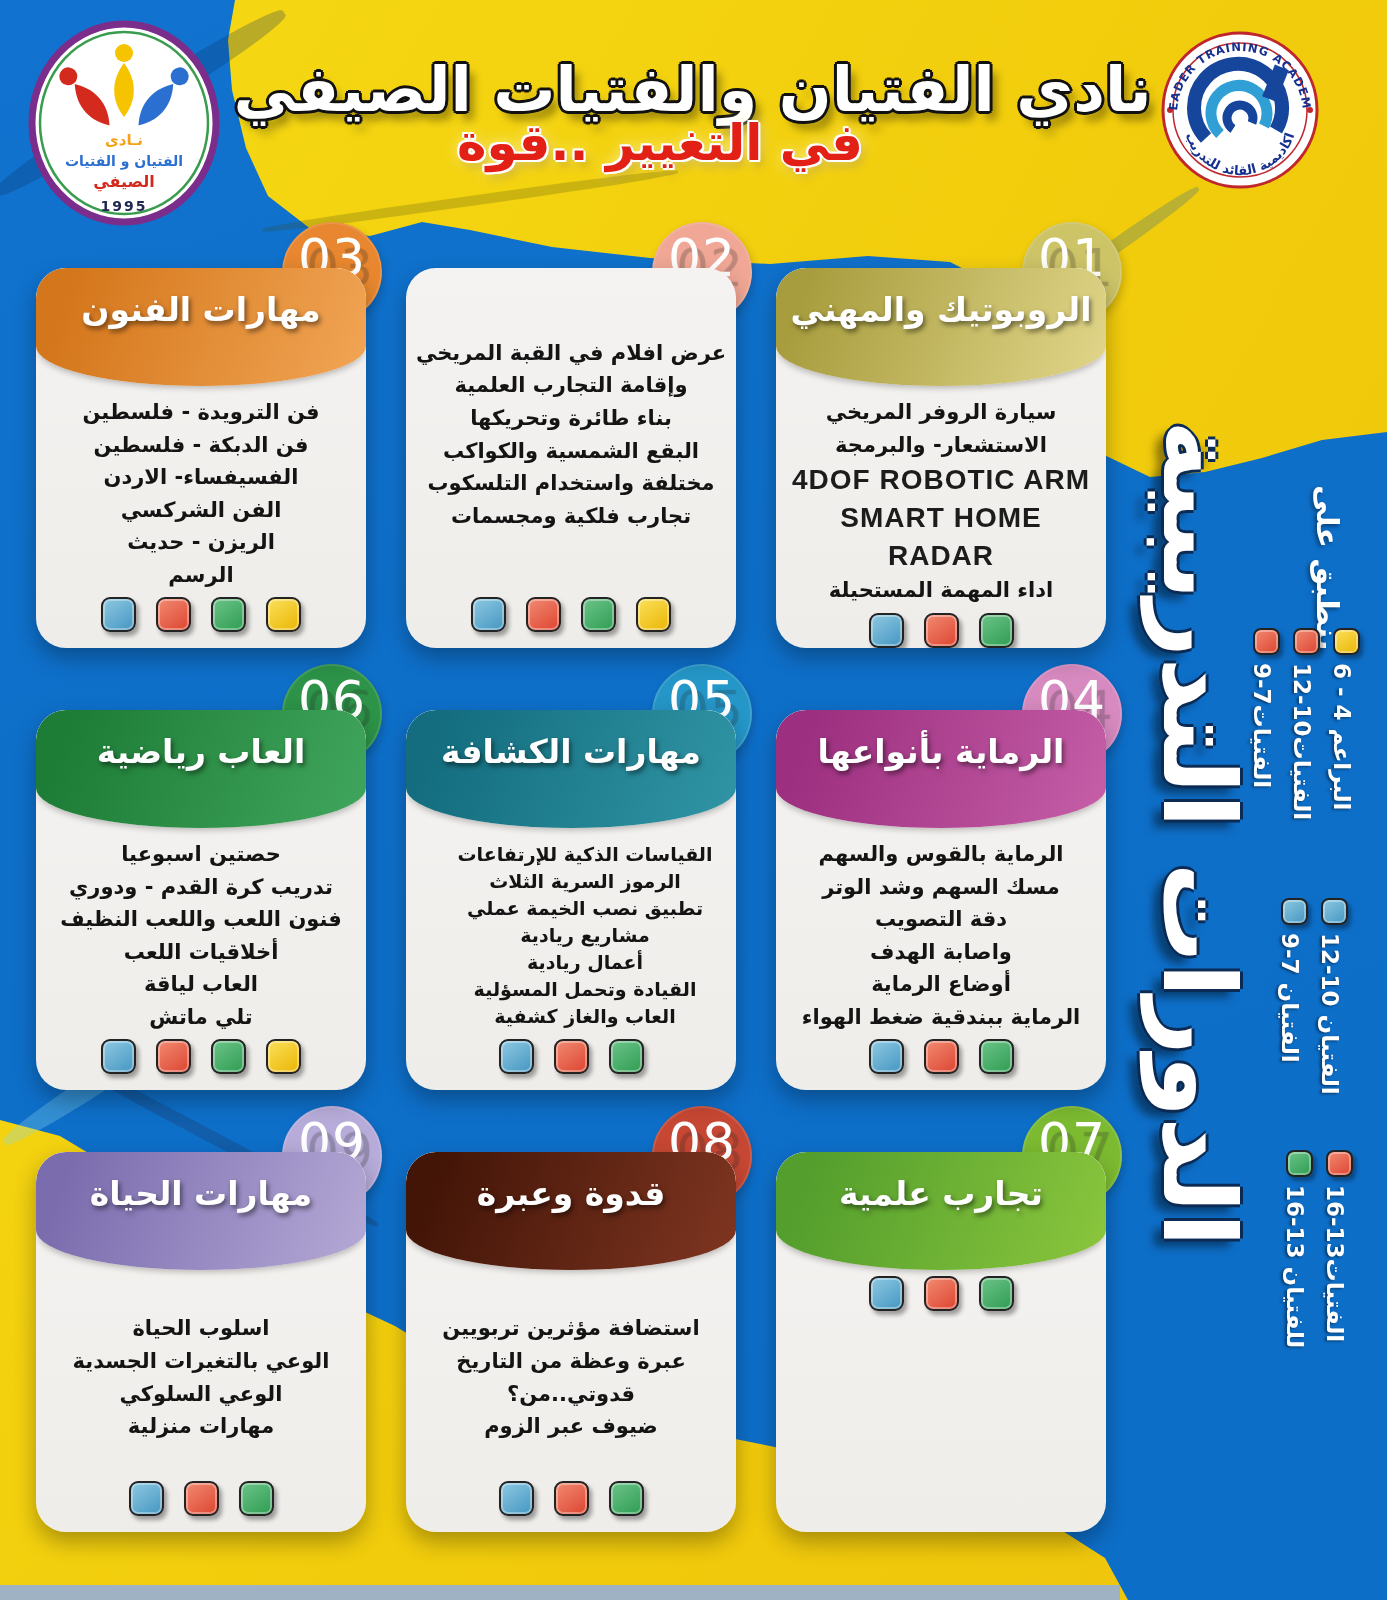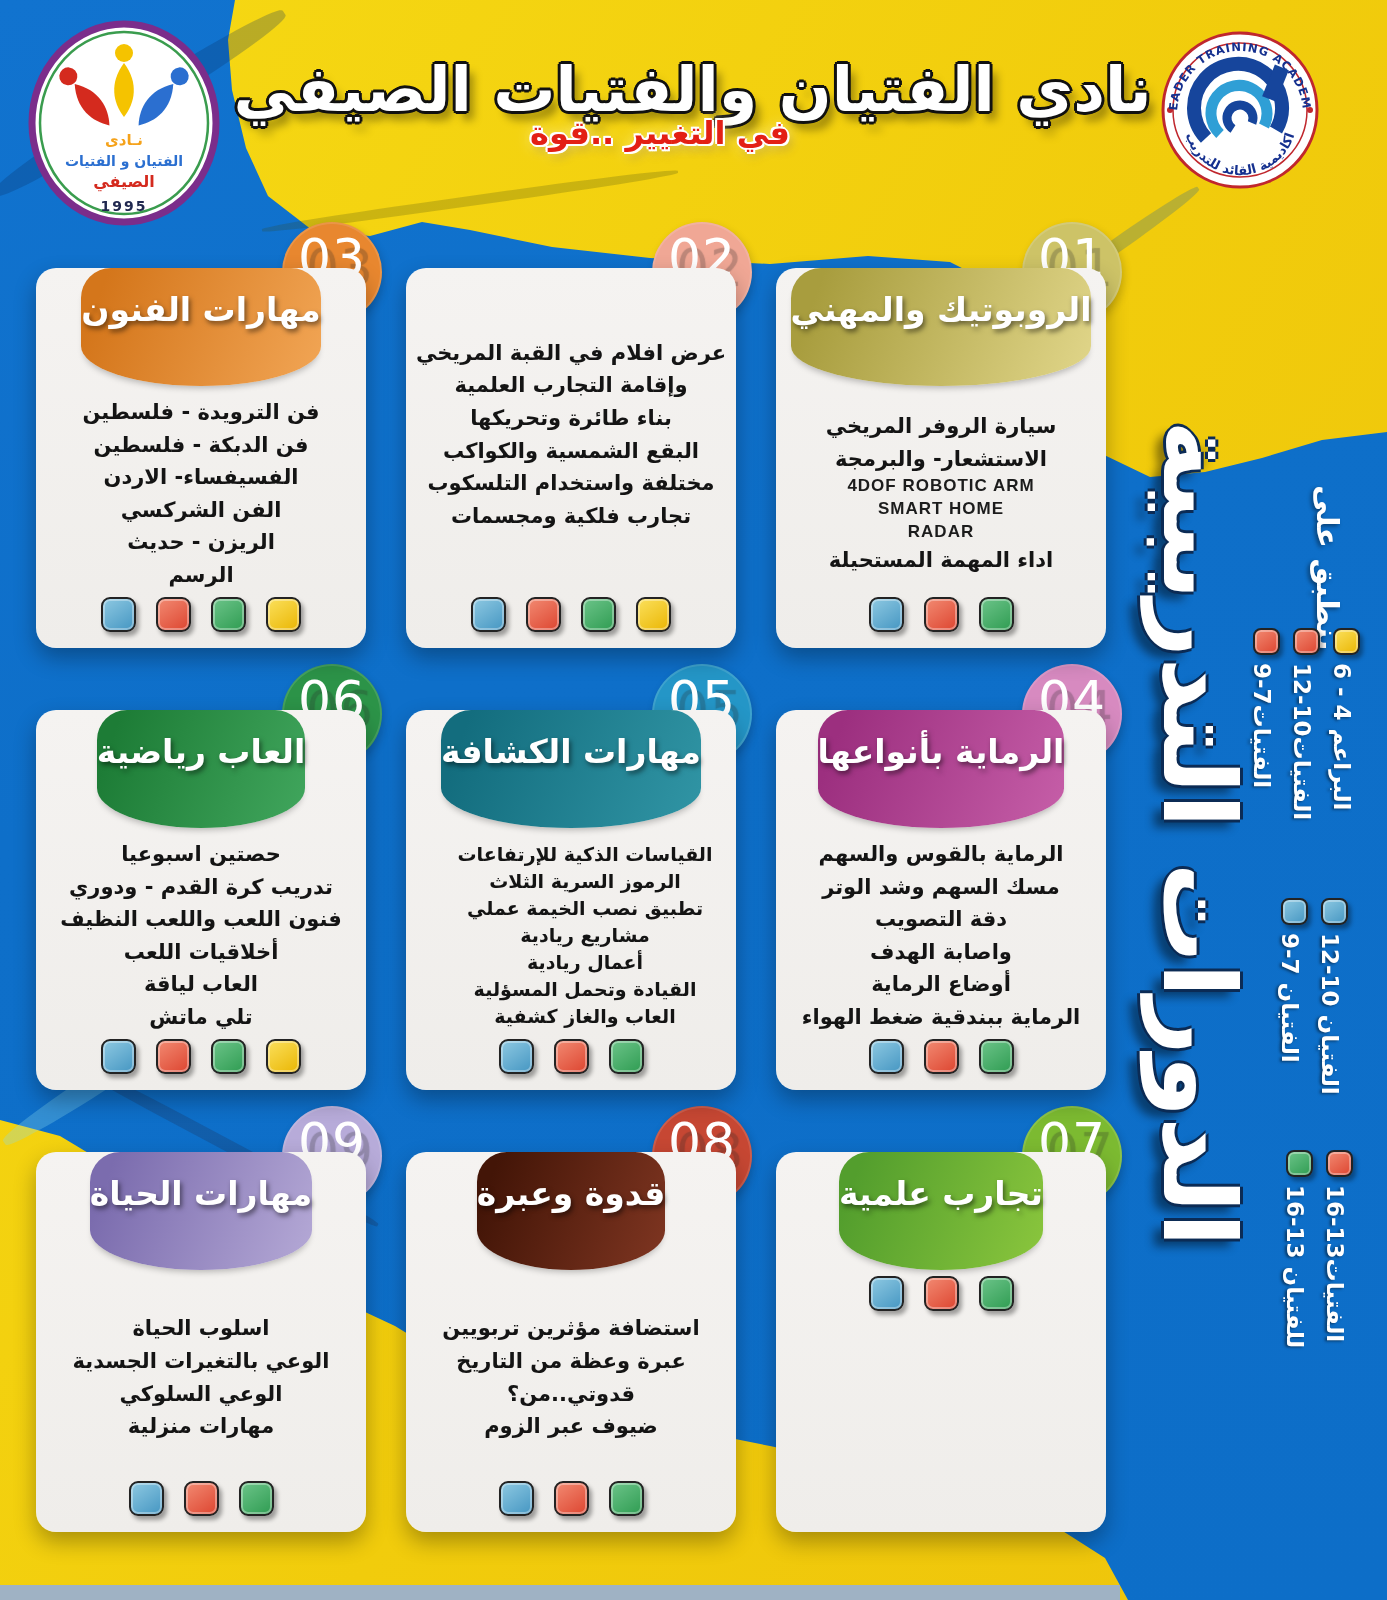--- a/index.html
+++ b/index.html
@@ -21,21 +21,21 @@
   .streak.s5{left:980px;top:250px;width:240px;height:14px;background:rgba(25,90,160,.25);transform:rotate(-35deg);}
   .bottom-strip{position:absolute;left:0;bottom:0;width:1120px;height:15px;background:#9fb2c4;z-index:6;}
   
   .main-title{
     position:absolute;left:225px;top:14px;width:935px;text-align:center;z-index:3;
     font-size:62px;font-weight:bold;color:#fff;line-height:1.1;
     text-shadow:-3px 0 #111,3px 0 #111,0 -3px #111,0 3px #111,-2px -2px #111,2px 2px #111,2px -2px #111,-2px 2px #111,7px 9px 8px rgba(0,0,0,.35);
   }
   .sub-title{
     position:absolute;left:455px;top:114px;width:410px;text-align:center;z-index:3;
-    font-size:32px;font-weight:bold;color:#e32015;
+    font-size:50px;font-weight:bold;color:#e32015;
     text-shadow:-2px 0 #fff,2px 0 #fff,0 -2px #fff,0 2px #fff,2px 2px #fff,-2px -2px #fff,0 0 16px rgba(255,250,190,.95),4px 6px 8px rgba(120,80,0,.35);
   }
   .logo{position:absolute;z-index:4;}
   .logo.club{left:28px;top:20px;}
   .logo.academy{left:1160px;top:30px;}
   
   .cards{
     position:absolute;left:36px;top:268px;z-index:3;direction:rtl;
     display:grid;grid-template-columns:repeat(3,330px);grid-template-rows:repeat(3,380px);
     column-gap:40px;row-gap:62px;
@@ -44,44 +44,44 @@
   .badge{
     position:absolute;top:-46px;right:-16px;width:100px;height:100px;border-radius:50%;
     background:var(--badge);z-index:0;display:flex;justify-content:center;align-items:flex-start;
     padding-top:6px;box-shadow:2px 4px 8px rgba(0,0,0,.18), inset 0 0 0 2px rgba(255,255,255,.12);
   }
   .badge .num{
     direction:ltr;font-size:52px;font-weight:normal;color:#fff;letter-spacing:1px;
     text-shadow:8px 10px 1px rgba(40,40,40,.25);
   }
   .card{
-    position:absolute;inset:0;z-index:1;border-radius:20px;overflow:hidden;
+    position:absolute;inset:0;z-index:1;border-radius:30px;overflow:hidden;
     background:linear-gradient(180deg,#f5f3f1 0%,#efedea 100%);
     box-shadow:0 10px 22px rgba(0,0,0,.30);
-    display:flex;flex-direction:column;align-items:center;
+    display:flex;flex-direction:column;
   }
   .hdr{
     position:relative;height:118px;flex:0 0 auto;
     background:linear-gradient(110deg,var(--h1) 10%,var(--h2) 95%);
     border-radius:30px 30px 0 0;
     border-bottom-left-radius:50% 40px;border-bottom-right-radius:50% 40px;
     display:flex;align-items:flex-start;justify-content:center;padding-top:22px;
     box-shadow:0 5px 6px -3px rgba(0,0,0,.25);
   }
   .hdr .card-title{
     font-size:33px;font-weight:bold;color:#fff;white-space:nowrap;
     text-shadow:2px 3px 5px rgba(0,0,0,.5);
   }
   .items{
     flex:1;display:flex;flex-direction:column;justify-content:center;align-items:center;
     padding:10px 12px 0;text-align:center;color:#141414;
   }
   .item{font-size:21px;font-weight:bold;line-height:1.55;white-space:nowrap;}
   .many .item{font-size:19px;line-height:1.42;margin-left:28px;}
-  .item.latin{direction:ltr;font-family:"Liberation Sans",sans-serif;font-size:17px;line-height:1.35;letter-spacing:1px;color:#1c1c1c;}
+  .item.latin{direction:ltr;font-family:"Liberation Sans",sans-serif;font-size:28px;line-height:1.35;letter-spacing:1px;color:#1c1c1c;}
   .squares{flex:0 0 auto;display:flex;justify-content:center;gap:20px;padding:6px 0 16px;}
   .sq{
     width:35px;height:35px;border-radius:9px;border:2px solid #232323;
     box-shadow:3px 4px 4px rgba(0,0,0,.35), inset 0 0 0 2px rgba(255,255,255,.35);
   }
   .sq.yellow{background:linear-gradient(145deg,var(--sq-yellow-l),var(--sq-yellow-d));}
   .sq.green {background:linear-gradient(145deg,var(--sq-green-l),var(--sq-green-d));}
   .sq.red   {background:linear-gradient(145deg,var(--sq-red-l),var(--sq-red-d));}
   .sq.blue  {background:linear-gradient(145deg,var(--sq-blue-l),var(--sq-blue-d));}
   

